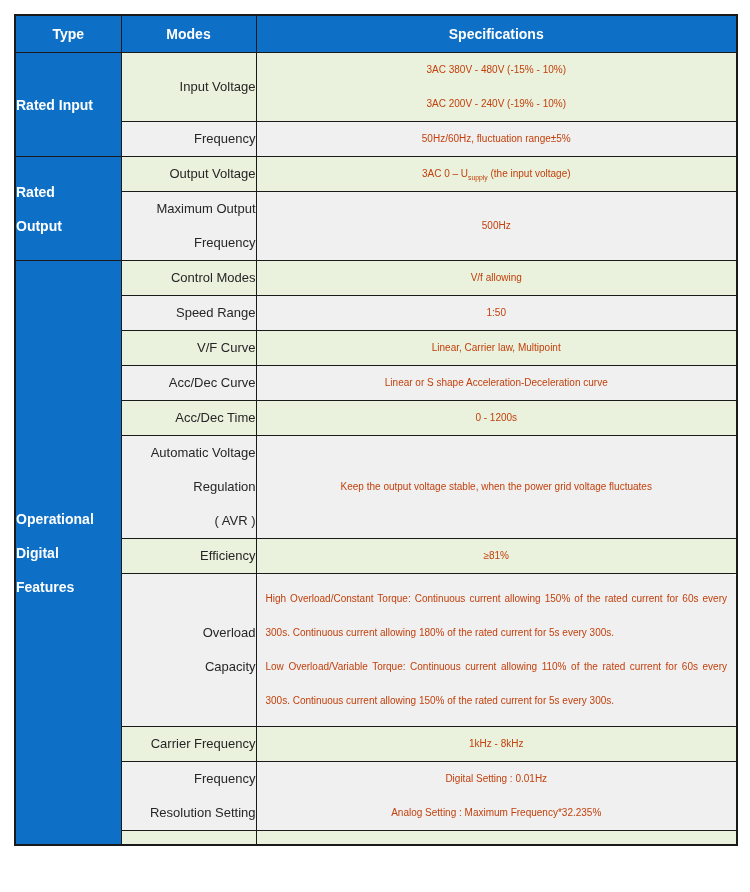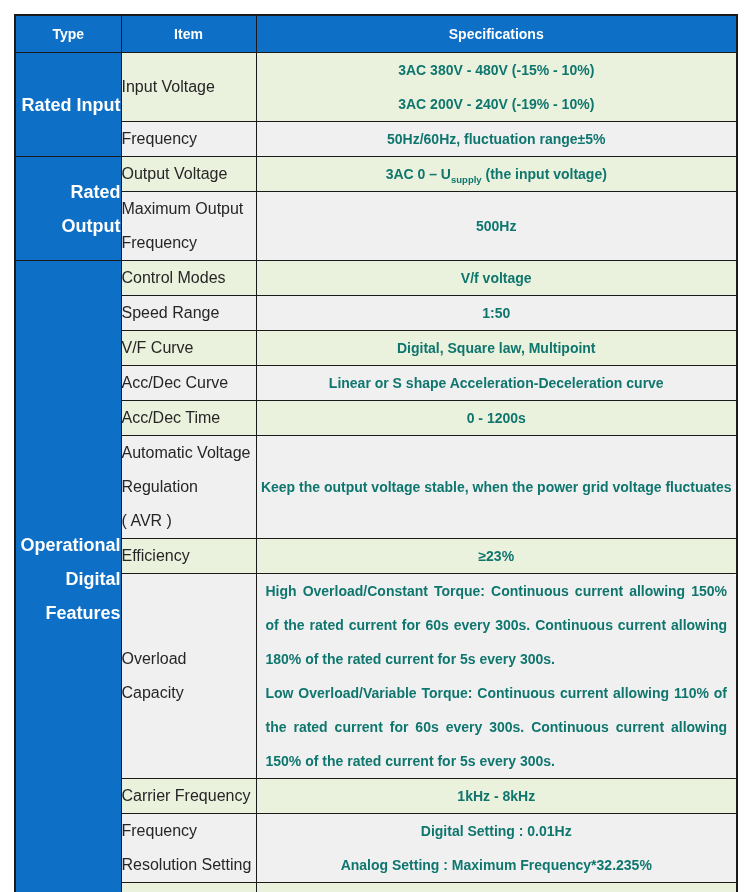--- a/index.html
+++ b/index.html
@@ -41,44 +41,43 @@
     color: #ffffff;
     font-size: 14px;
     font-weight: bold;
     height: 36px;
     text-align: center;
     vertical-align: middle;
   }
   td.type-cell {
     background: var(--blue, #0d6fc5);
     color: #ffffff;
-    font-size: 18px;
+    font-size: 14px;
     font-weight: bold;
+    text-align: left;
+    vertical-align: middle;
+    line-height: 34px;
+  }
+  td.item-cell {
     text-align: right;
     vertical-align: middle;
-    line-height: 34px;
-  }
-  td.item-cell {
-    text-align: left;
-    vertical-align: middle;
-    font-size: 16px;
+    font-size: 13px;
     color: #262626;
     line-height: 34px;
   }
   td.spec-cell {
-    font-size: 14px;
-    color: #0f766e;
+    font-size: 10px;
+    color: #c2410c;
     line-height: 34px;
     vertical-align: middle;
-    font-weight: bold;
   }
   td.spec-cell.center { text-align: center; }
   td.spec-cell.justify {
     text-align: justify;
-    padding: 0 9px;
+    padding: 8px 9px;
     border-radius: 6px;
   }
   td.green { background: var(--green, #eaf1dd); }
   td.gray  { background: var(--gray, #f0f0f1); }
   tr.partial-row td { height: 13px; }
   sub {
     font-size: 0.68em;
     line-height: 0;
   }
 </style>
@@ -89,21 +88,21 @@
   <div class="table-wrap">
     <table class="spec-table">
       <colgroup>
         <col style="width:106px">
         <col style="width:135px">
         <col style="width:481px">
       </colgroup>
       <thead>
         <tr>
           <th>Type</th>
-          <th>Item</th>
+          <th>Modes</th>
           <th>Specifications</th>
         </tr>
       </thead>
       <tbody>
           <tr>
             <td class="type-cell" rowspan="2">
               <div>Rated Input</div>
             </td>
             <td class="item-cell green">
               <div>Input Voltage</div>
@@ -145,37 +144,37 @@
           <tr>
             <td class="type-cell" rowspan="11">
               <div>Operational</div>
               <div>Digital</div>
               <div>Features</div>
             </td>
             <td class="item-cell green">
               <div>Control Modes</div>
             </td>
             <td class="spec-cell green center">
-              <div>V/f voltage</div>
+              <div>V/f allowing</div>
             </td>
           </tr>
           <tr>
             <td class="item-cell gray">
               <div>Speed Range</div>
             </td>
             <td class="spec-cell gray center">
               <div>1:50</div>
             </td>
           </tr>
           <tr>
             <td class="item-cell green">
               <div>V/F Curve</div>
             </td>
             <td class="spec-cell green center">
-              <div>Digital, Square law, Multipoint</div>
+              <div>Linear, Carrier law, Multipoint</div>
             </td>
           </tr>
           <tr>
             <td class="item-cell gray">
               <div>Acc/Dec Curve</div>
             </td>
             <td class="spec-cell gray center">
               <div>Linear or S shape Acceleration-Deceleration curve</div>
             </td>
           </tr>
@@ -195,21 +194,21 @@
             </td>
             <td class="spec-cell gray center">
               <div>Keep the output voltage stable, when the power grid voltage fluctuates</div>
             </td>
           </tr>
           <tr>
             <td class="item-cell green">
               <div>Efficiency</div>
             </td>
             <td class="spec-cell green center">
-              <div>≥23%</div>
+              <div>≥81%</div>
             </td>
           </tr>
           <tr>
             <td class="item-cell gray">
               <div>Overload</div>
               <div>Capacity</div>
             </td>
             <td class="spec-cell gray justify">
               <div>High Overload/Constant Torque: Continuous current allowing 150% of the rated current for 60s every 300s. Continuous current allowing 180% of the rated current for 5s every 300s.</div>
               <div>Low Overload/Variable Torque: Continuous current allowing 110% of the rated current for 60s every 300s. Continuous current allowing 150% of the rated current for 5s every 300s.</div>

